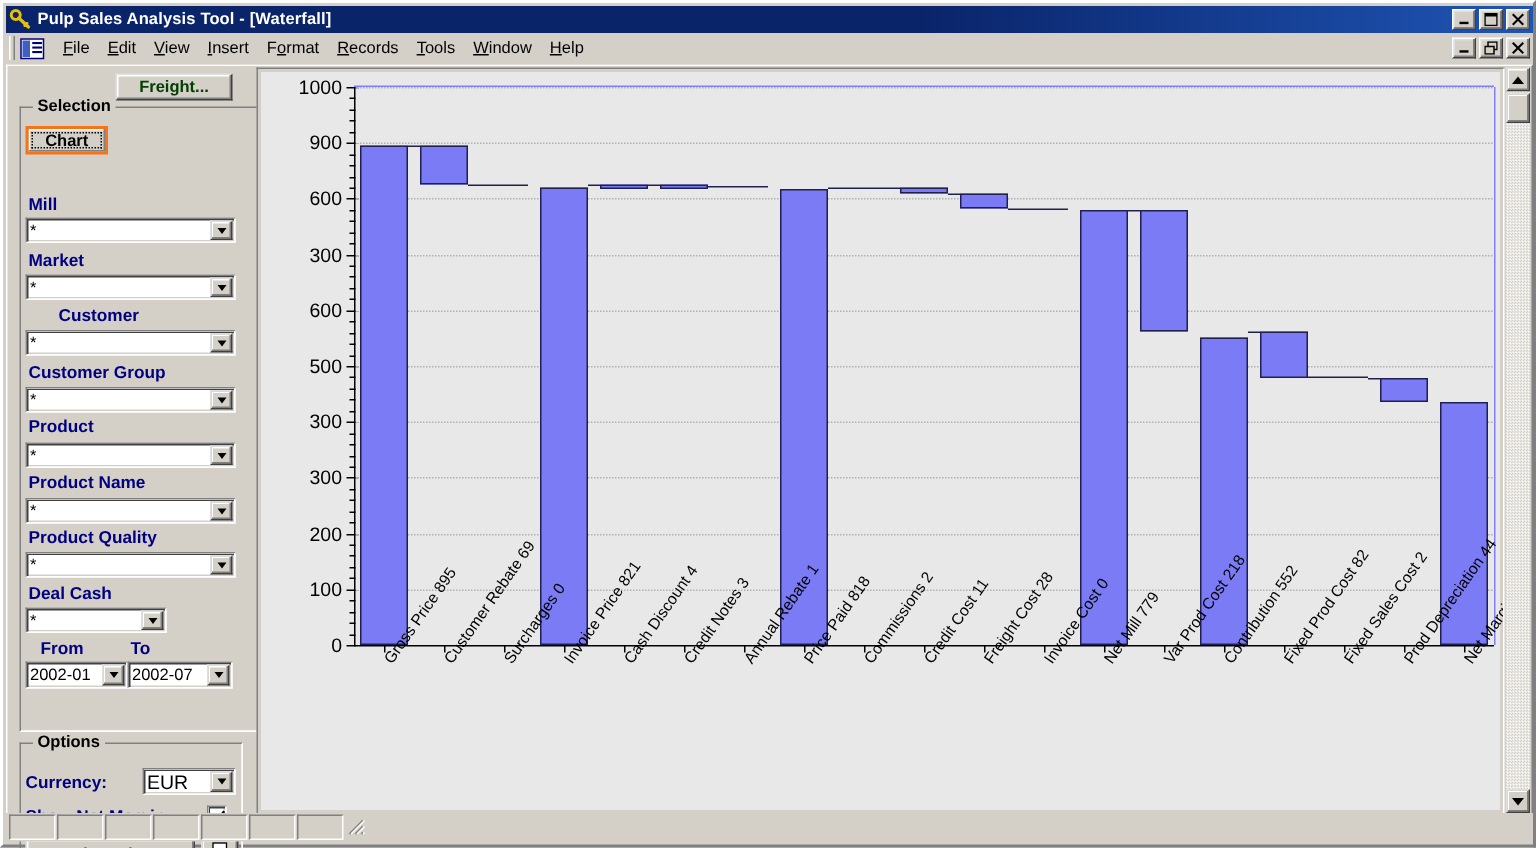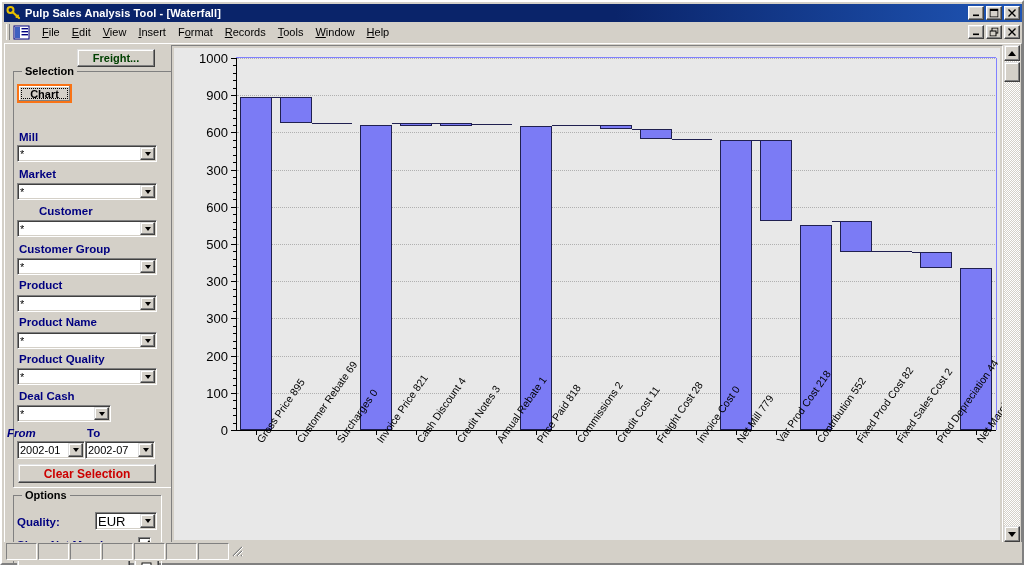--- a/index.html
+++ b/index.html
@@ -458,46 +458,43 @@
         </div>
 
         <span class="fld-label" style="left:12px; top:345px;">Deal Cash</span>
         <div class="combo" style="left:10px; top:360px; width:94px; height:17px;">
           <span class="cval">*</span>
           <span class="carrow">
               <i></i>
             </span>
         </div>
 
-        <span class="fld-label" style="left:0; top:382px;font-style:italic;">From</span>
+        <span class="fld-label" style="left:20px; top:382px;">From</span>
         <div class="combo" style="left:10px; top:396px; width:68px; height:18px;">
           <span class="cval">2002-01</span>
           <span class="carrow">
               <i></i>
             </span>
         </div>
 
         <span class="fld-label" style="left:80px; top:382px;">To</span>
         <div class="combo" style="left:78px; top:396px; width:70px; height:18px;">
           <span class="cval">2002-07</span>
           <span class="carrow">
               <i></i>
             </span>
         </div>
 
-        <div id="btn-clear" class="btn">
-          <span>Clear Selection</span>
-        </div>
 
         <div class="groupbox" id="gb-options">
           <span class="gb-inner"></span>
           <span class="gb-title">Options</span>
         </div>
 
-        <span class="fld-label" id="cur-label">Quality:</span>
+        <span class="fld-label" id="cur-label">Currency:</span>
         <div class="combo" id="combo-currency">
           <span class="cval" style="font-size:13px;">EUR</span>
           <span class="carrow">
               <i></i>
             </span>
         </div>
 
         <span class="fld-label" id="snm-label">Show Net Margin:</span>
         <span class="checkbox" id="chk-netmargin">
           <svg width="11" height="11" viewBox="0 0 11 11">

